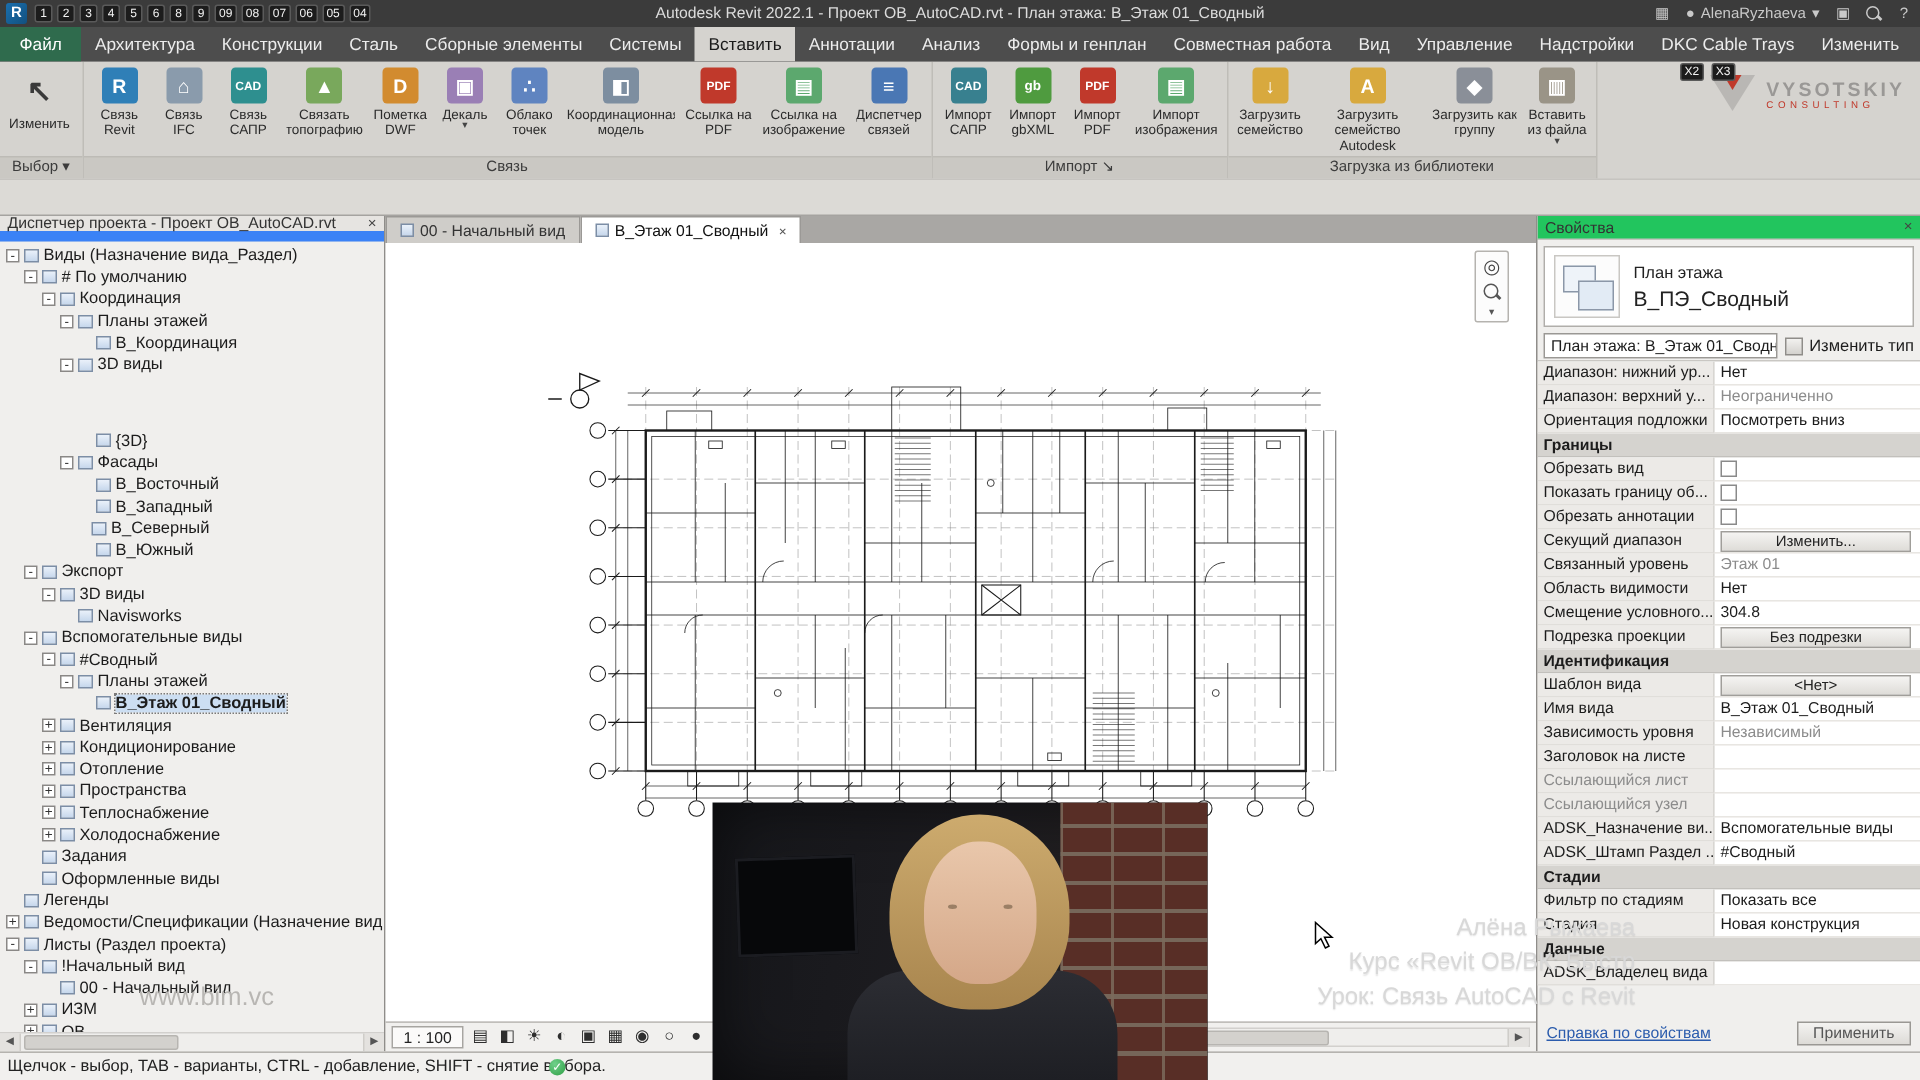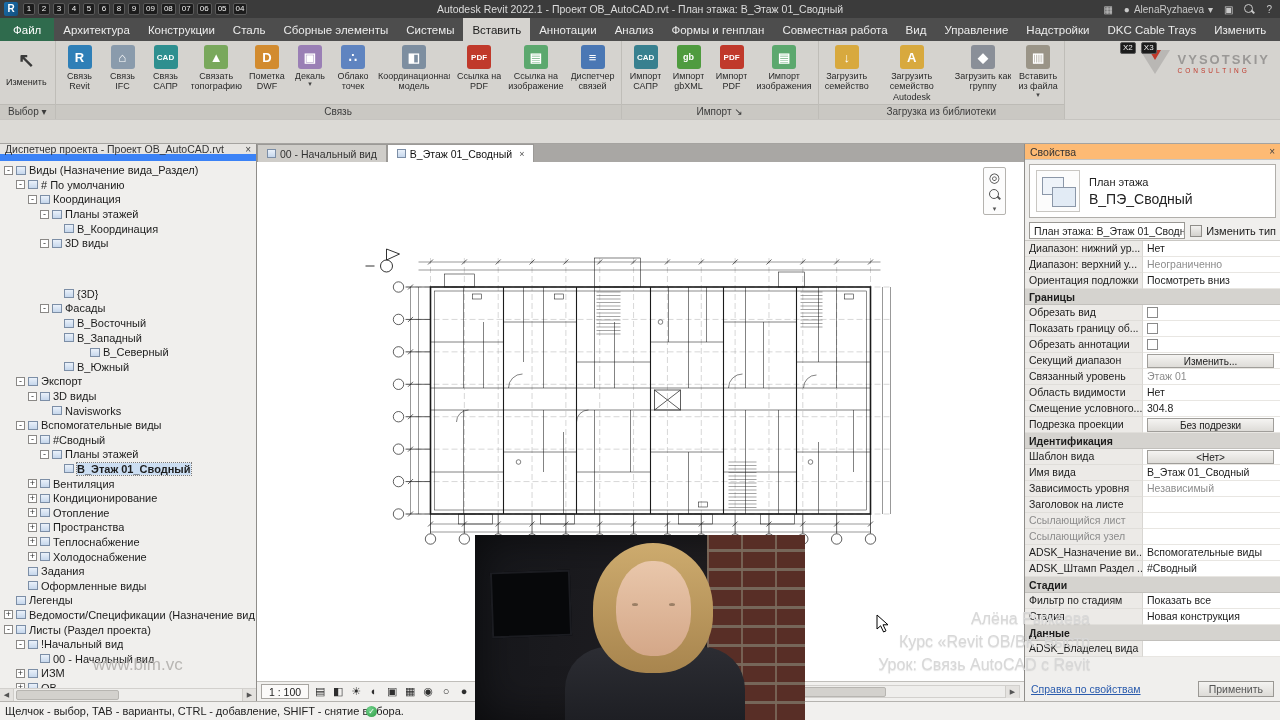--- a/index.html
+++ b/index.html
@@ -82,21 +82,21 @@
 
   
   #viewbar{position:absolute;left:257px;top:681px;width:767px;height:20px;background:#f1f0ee;border-top:1px solid #c0beba;display:flex;align-items:center;padding:0 4px;gap:3px;}
   #scale-box{border:1px solid #a7a5a1;background:#fbfaf9;padding:0 7px;height:15px;line-height:14px;font-size:10.5px;color:#222;}
   .vcicon{width:16px;height:15px;text-align:center;line-height:15px;font-size:11px;color:#2e2e2e;}
   #viewbar .spacer{flex:1;}
   #hscroll{display:flex;align-items:center;width:300px;height:13px;background:#efeeec;border:1px solid #d2d0cd;}
 
   
   #props{position:absolute;left:1024px;top:144px;width:256px;height:557px;background:#f0efed;border-left:1px solid #8f8d8a;overflow:hidden;}
-  #props-hdr{height:16px;background:#fdba74;border-bottom:1px solid #c6c4c0;display:flex;align-items:center;padding:0 5px;font-size:10.5px;color:#333;}
+  #props-hdr{height:16px;background:#22c55e;border-bottom:1px solid #c6c4c0;display:flex;align-items:center;padding:0 5px;font-size:10.5px;color:#333;}
   #props-hdr .hx{margin-left:auto;font-size:10px;color:#444;}
   #props-typebox{margin:4px;height:54px;background:#fff;border:1px solid #b0aeaa;display:flex;align-items:center;gap:9px;padding:4px 6px;}
   .type-thumb{width:44px;height:42px;border:1px solid #c9c7c3;background:#fcfcfc;position:relative;flex:0 0 auto;}
   .type-thumb::before{content:"";position:absolute;left:5px;top:6px;width:20px;height:16px;border:1px solid #8b97a8;background:#eef3f9;}
   .type-thumb::after{content:"";position:absolute;left:15px;top:16px;width:22px;height:18px;border:1px solid #8b97a8;background:#e2ebf5;}
   .type-line1{font-size:11px;color:#222;}
   .type-line2{font-size:14px;color:#222;margin-top:3px;}
   #props-selector{margin:1px 4px 2px;display:flex;gap:5px;align-items:center;}
   .type-select{flex:1;height:17px;background:#fff;border:1px solid #9a9894;display:flex;align-items:center;padding:0 4px;font-size:10.5px;overflow:hidden;white-space:nowrap;}
   .edit-type-icon{width:12px;height:12px;border:1px solid #8f8d89;background:linear-gradient(#f2f1ef,#d4d2ce);}
@@ -380,21 +380,21 @@
         <div class="trow" style="padding-left: 52px;">
           <span class="texp none"></span>
           <span class="ticon"></span>
           <span class="tlabel">В_Восточный</span>
         </div>
         <div class="trow" style="padding-left: 52px;">
           <span class="texp none"></span>
           <span class="ticon"></span>
           <span class="tlabel">В_Западный</span>
         </div>
-        <div class="trow" style="padding-left: 78px;">
+        <div class="trow" style="padding-left: 26px; margin-left: 23px;">
           <span class="texp none"></span>
           <span class="ticon"></span>
           <span class="tlabel">В_Северный</span>
         </div>
         <div class="trow" style="padding-left: 52px;">
           <span class="texp none"></span>
           <span class="ticon"></span>
           <span class="tlabel">В_Южный</span>
         </div>
         <div class="trow" style="padding-left: 16px;">

